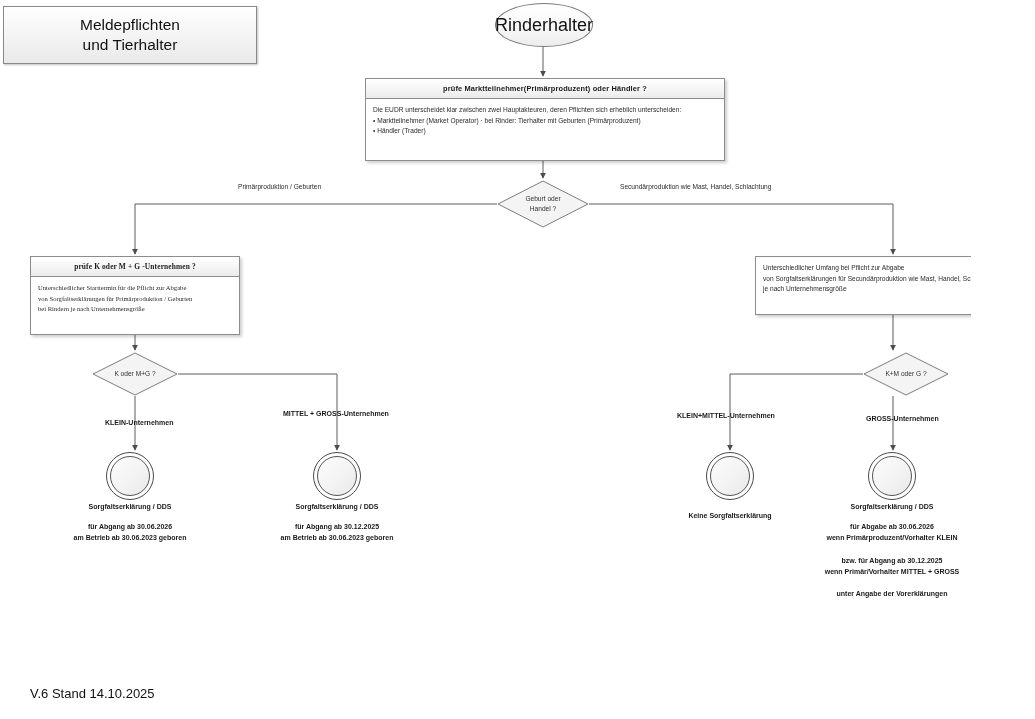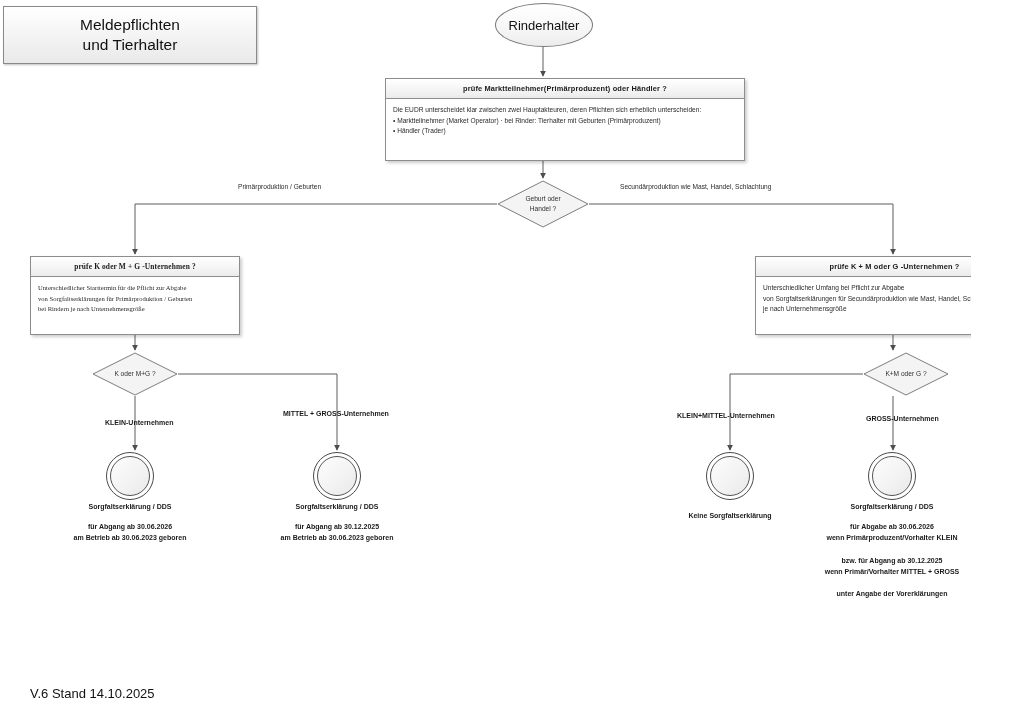--- a/index.html
+++ b/index.html
@@ -54,21 +54,21 @@
     left: 495px;
     top: 3px;
     width: 96px;
     height: 42px;
     border: 1px solid #7a7a7a;
     border-radius: 50%;
     background: linear-gradient(to bottom, #ffffff 0%, #f6f6f6 60%, #ededed 100%);
     display: flex;
     align-items: center;
     justify-content: center;
-    font-size: 13px;
+    font-size: 18px;
     color: #111;
   }
 
   
   .pbox {
     position: absolute;
     border: 1px solid #8d8d8d;
     background: #fbfbfb;
     box-shadow: 2px 2px 3px rgba(0,0,0,0.20);
   }
@@ -84,21 +84,21 @@
   }
   .pbox .pbody {
     background: #ffffff;
     padding: 6px 7px 7px 7px;
     font-size: 6.6px;
     line-height: 1.62;
     color: #2a2a2a;
   }
   .pbox .pbody .bl { white-space: nowrap; }
 
-  #box-marktteilnehmer { left: 365px; top: 78px; width: 358px; margin-left: 20px; }
+  #box-marktteilnehmer { left: 365px; top: 78px; width: 358px; }
   #box-marktteilnehmer .pbody { height: 48px; }
   #box-links  { left: 30px;  top: 256px; width: 208px; font-family: Liberation Serif, serif; }
   #box-links .pbody  { height: 44px; }
   #box-rechts { left: 755px; top: 256px; width: 277px; }
   #box-rechts .pbody { height: 44px; }
 
   
   .diamond {
     position: absolute;
     display: flex;
@@ -268,21 +268,20 @@
   <div class="pbox" id="box-links">
     <div class="phead">prüfe K oder M + G -Unternehmen ?</div>
     <div class="pbody">
       <div class="bl">Unterschiedlicher Starttermin für die Pflicht zur Abgabe</div>
       <div class="bl">von Sorgfaltserklärungen für Primärproduktion / Geburten</div>
       <div class="bl">bei Rindern je nach Unternehmensgröße</div>
     </div>
   </div>
 
   <div class="pbox" id="box-rechts">
-    <div class="phead">prüfe K + M oder G -Unternehmen ?</div>
     <div class="pbody">
       <div class="bl">Unterschiedlicher Umfang bei Pflicht zur Abgabe</div>
       <div class="bl">von Sorgfaltserklärungen für Secundärproduktion wie Mast, Handel, Schlachtung</div>
       <div class="bl">je nach Unternehmensgröße</div>
     </div>
   </div>
 
   <div class="diamond" id="dia-links">
     <svg class="dshape" viewBox="0 0 86 44" preserveAspectRatio="none">
       <polygon points="43,1 85,22 43,43 1,22" fill="#f4f4f4" stroke="#7d7d7d" stroke-width="1"></polygon>

